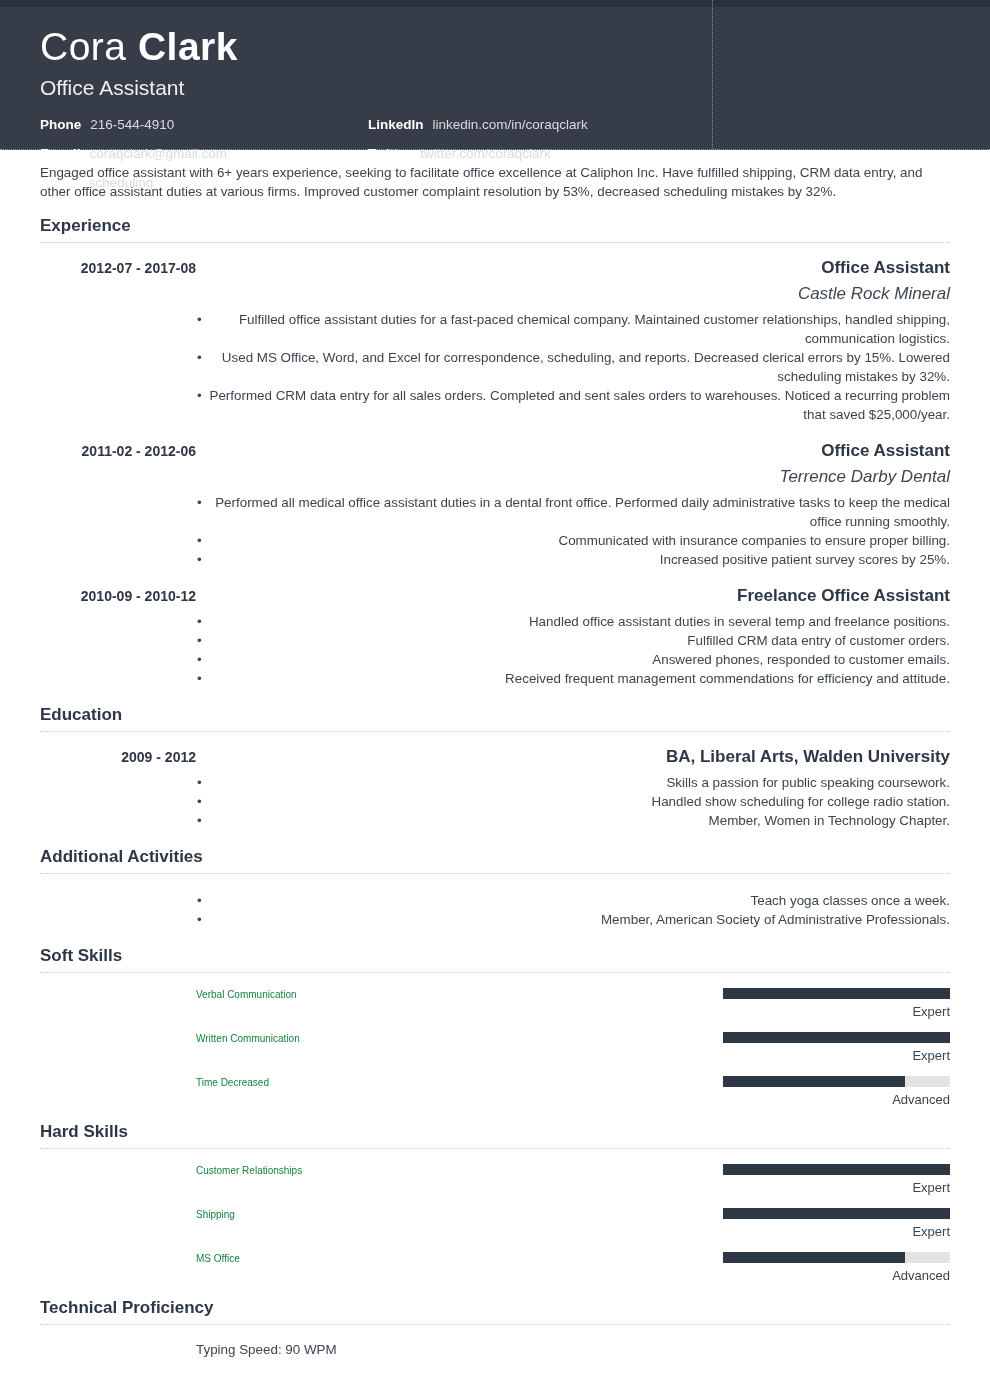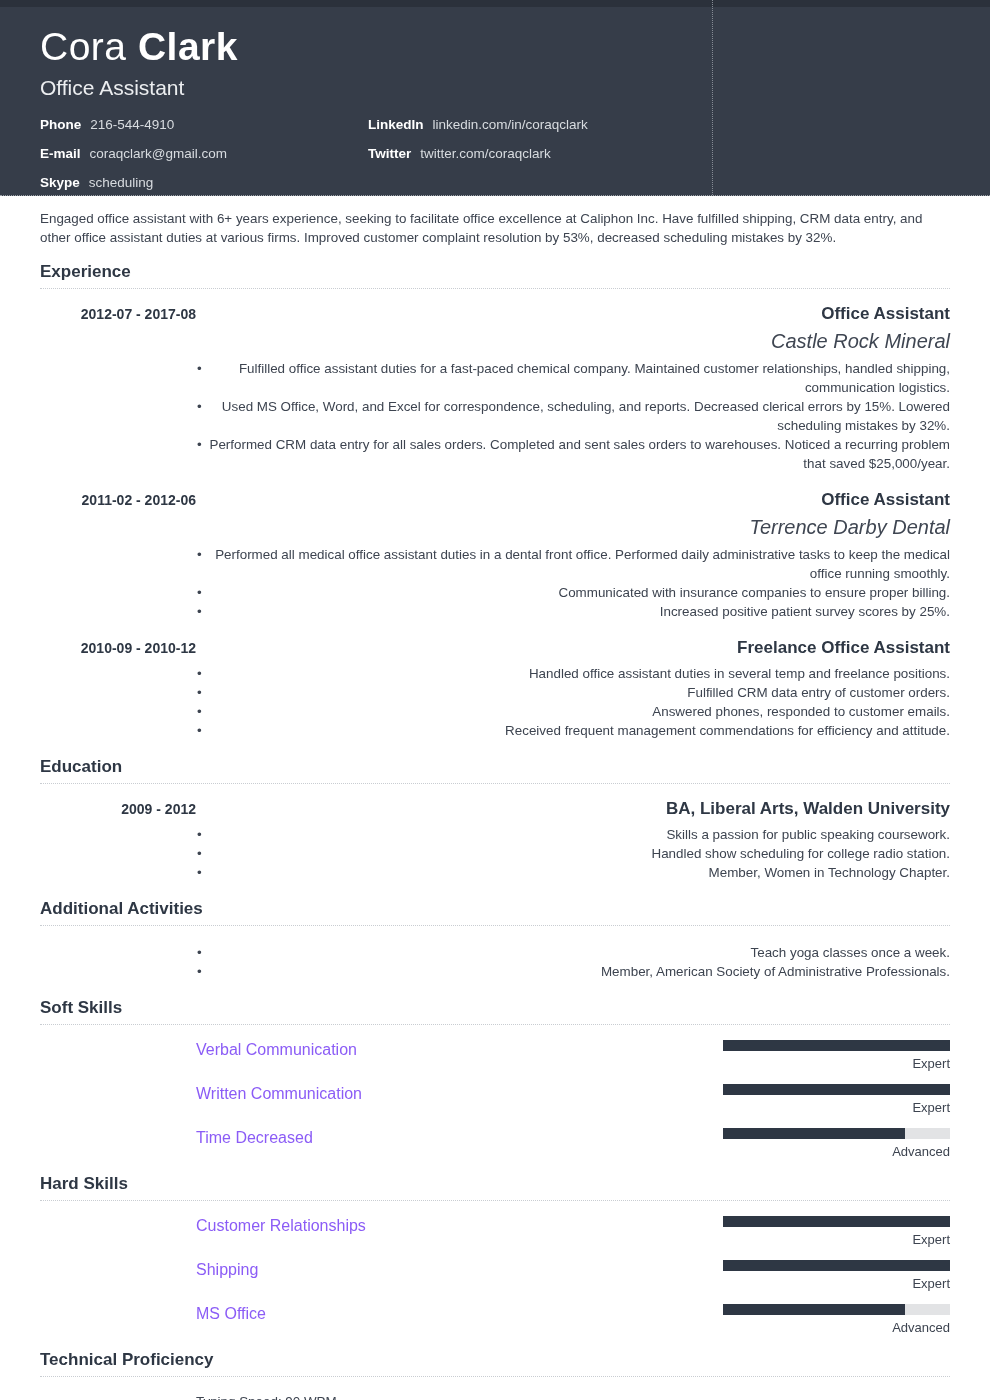--- a/index.html
+++ b/index.html
@@ -8,21 +8,21 @@
     width: 990px; height: 1400px;
     font-family: "Liberation Sans", sans-serif;
     color: #3d4450;
     position: relative;
     overflow: hidden;
   }
 
   
   .header {
     position: relative;
-    height: 196px;
+    height: 150px;
     background: #363d49;
     padding: 0 40px;
     border-bottom: 1px dotted #9aa0a7;
   }
   .header::before {
     content: "";
     position: absolute;
     left: 0; top: 0; right: 0;
     height: 7px;
     background: #2b313b;
@@ -95,21 +95,21 @@
     color: #2e3744;
     padding-top: 2px;
   }
   .entry-title {
     font-size: 17px;
     font-weight: 700;
     color: #2e3744;
   }
   .company {
     margin-top: 6px;
-    font-size: 20px;
+    font-size: 17px;
     font-style: italic;
     color: #3f4652;
   }
   ul.bullets { list-style: none; margin-top: 6px; }
   ul.bullets li {
     position: relative;
     padding-left: 13px;
     font-size: 13.4px;
     line-height: 19px;
     color: #3d4450;
@@ -123,22 +123,22 @@
 
   
   .skill-row {
     display: flex;
     padding-left: 156px;
     margin-bottom: 13px;
     align-items: flex-start;
   }
   .skill-name {
     flex: 1;
-    font-size: 16px;
-    color: #8b5cf6;
+    font-size: 10px;
+    color: #15803d;
     padding-top: 1px;
   }
   .skill-bar-block { width: 227px; flex-shrink: 0; }
   .skill-track {
     width: 100%;
     height: 11px;
     background: #e2e3e5;
     overflow: hidden;
   }
   .skill-fill { height: 100%; background: #2e3744; }

